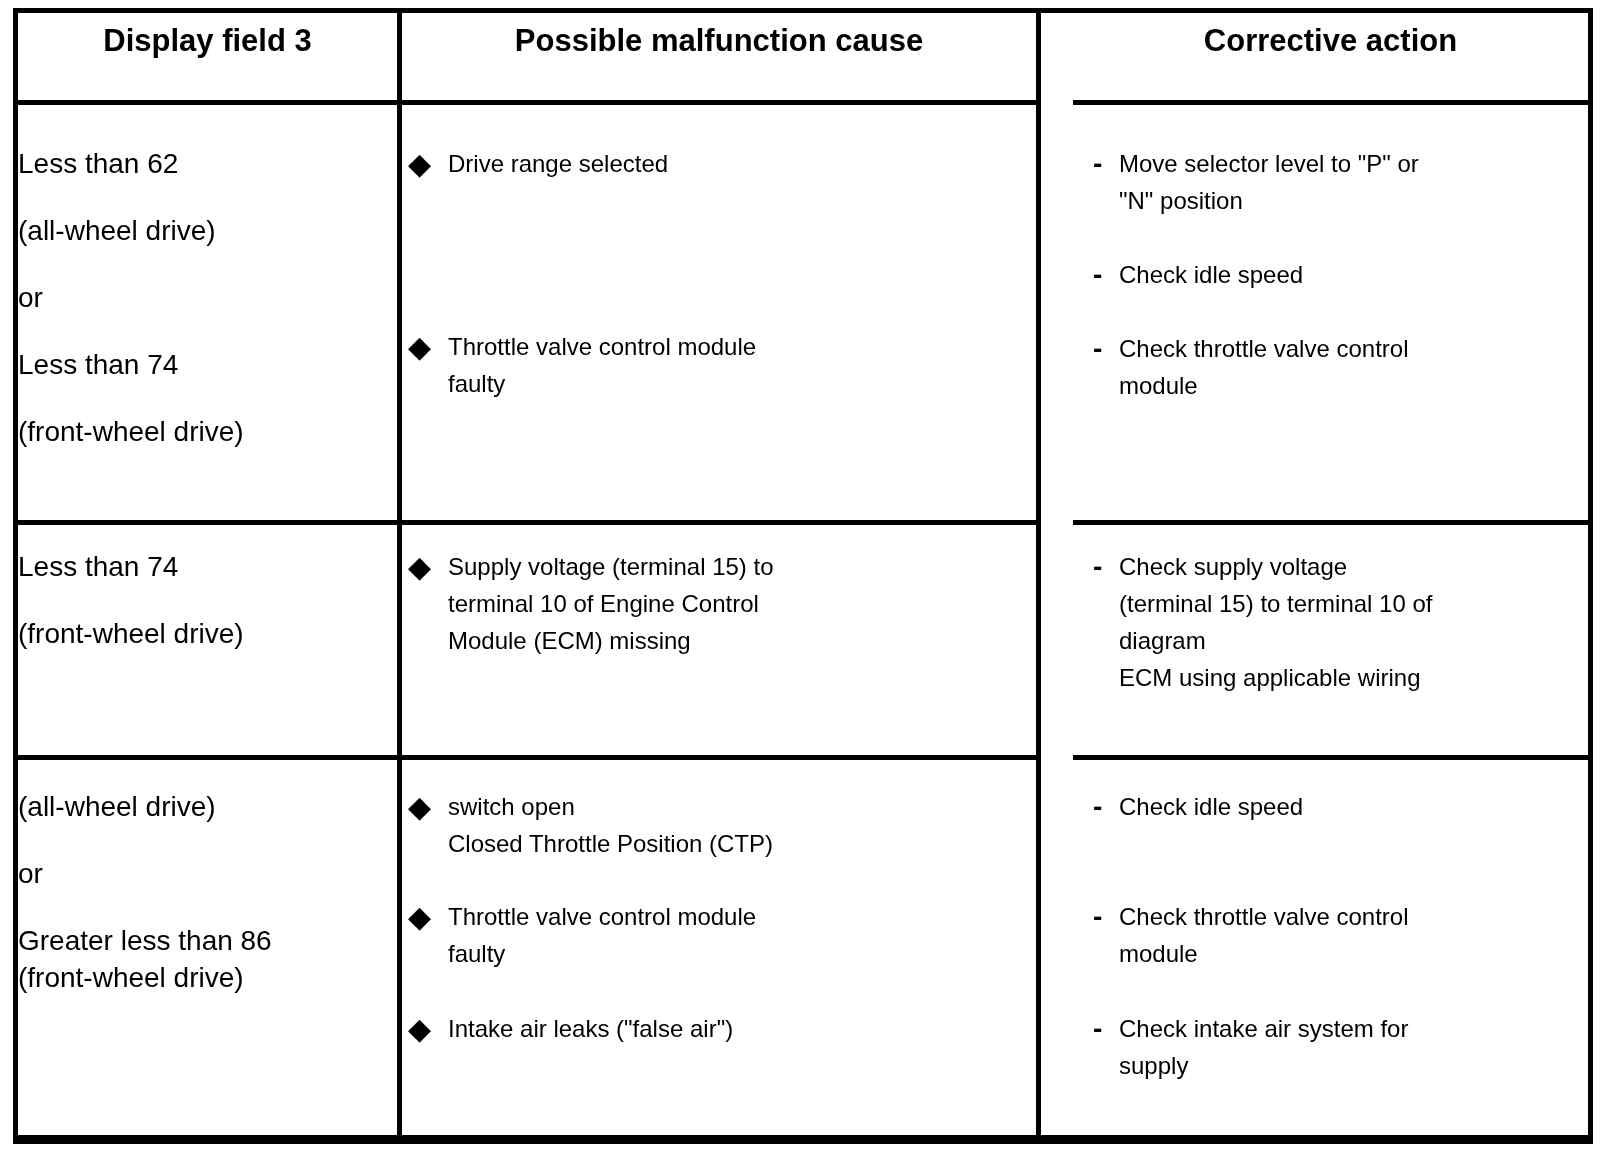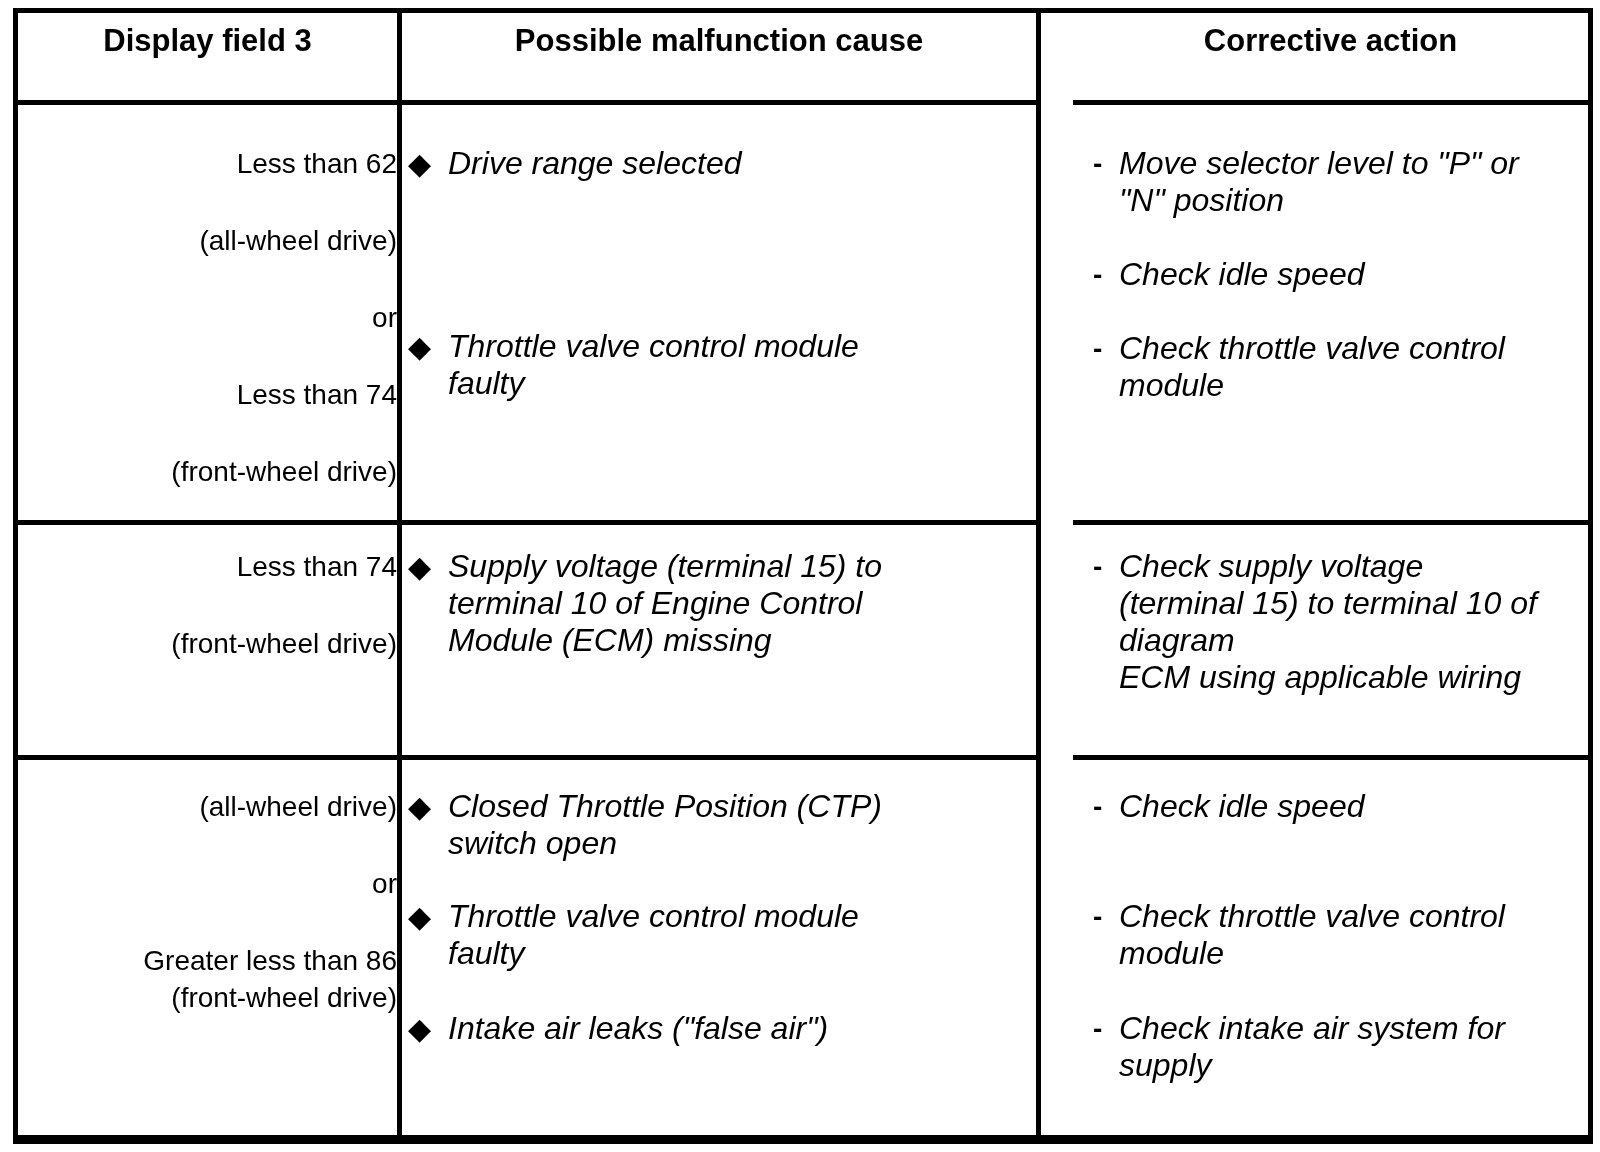--- a/index.html
+++ b/index.html
@@ -46,27 +46,27 @@
     text-align: center;
     padding-top: 8px;
   }
 
   
   .r1 { padding-top: 40px; }
   .r2 { padding-top: 23px; }
   .r3 { padding-top: 28px; }
 
   
-  .dcol { text-align: right; padding-left: 44px; }
+  .dcol { text-align: left; }
   .dline {
     font-size: 28px;
     line-height: 37px;
     white-space: nowrap;
   }
-  .dline + .dline { margin-top: 40px; }
+  .dline + .dline { margin-top: 30px; }
 
   
   .ccol { padding-left: 6px; padding-right: 4px; }
   .item { display: flex; align-items: flex-start; }
   .bullet {
     flex: none;
     width: 40px;
     font-size: 30px;
     line-height: 37px;
     text-align: left;
@@ -76,24 +76,23 @@
   .dash {
     flex: none;
     width: 26px;
     font-size: 28px;
     line-height: 37px;
     font-weight: bold;
     text-align: left;
   }
   .lines { min-width: 0; }
   .line {
-    font-size: 32px;
+    font-size: 24px;
     line-height: 37px;
     white-space: nowrap;
-    font-style: italic;
   }
 </style>
 </head>
 <body>
 
 <div id="page">
   <div id="ttable">
 
     <div class="cell hcell">Display field 3</div>
     <div class="cell hcell">Possible malfunction cause</div>
@@ -178,22 +177,22 @@
       <div class="dline">(all-wheel drive)</div>
       <div class="dline">or</div>
       <div class="dline">Greater less than 86</div>
       <div class="dline" style="margin-top:0">(front-wheel drive)</div>
     </div>
 
     <div class="cell ccol r3 lastrow">
       <div class="item">
         <span class="bullet">◆</span>
         <div class="lines">
+          <div class="line">switch open</div>
           <div class="line">Closed Throttle Position (CTP)</div>
-          <div class="line">switch open</div>
         </div>
       </div>
       <div class="item" style="margin-top:36px">
         <span class="bullet">◆</span>
         <div class="lines">
           <div class="line">Throttle valve control module</div>
           <div class="line">faulty</div>
         </div>
       </div>
       <div class="item" style="margin-top:38px">

